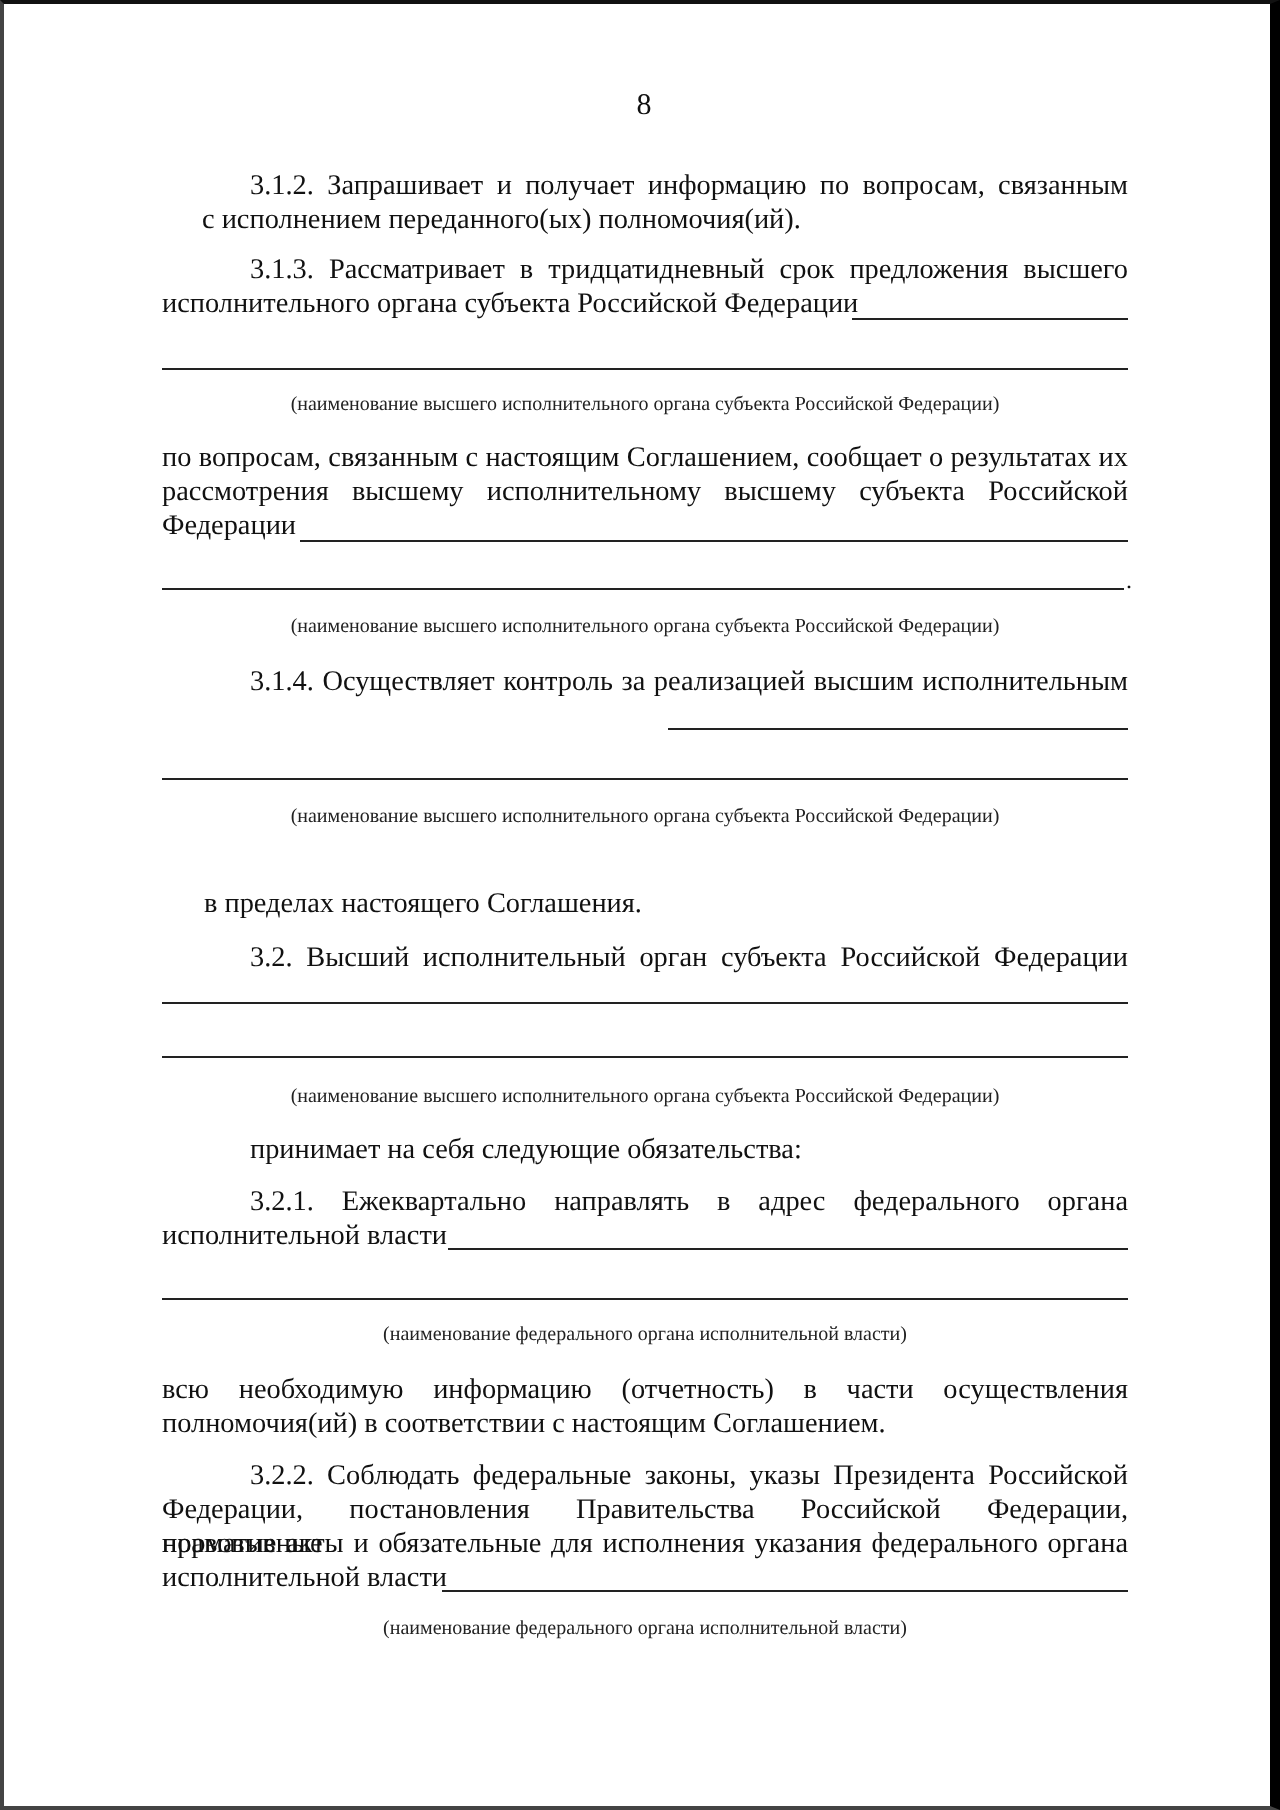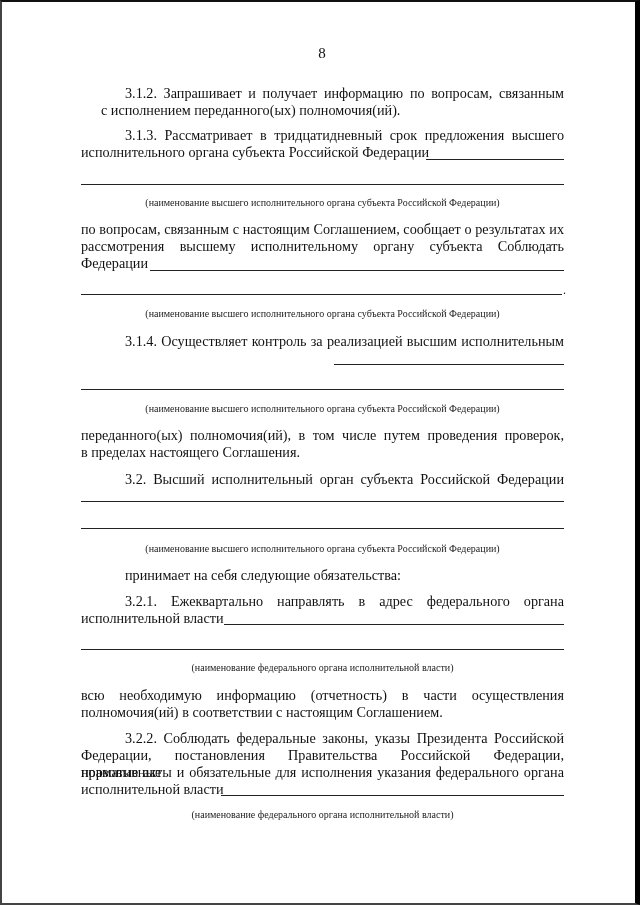--- a/index.html
+++ b/index.html
@@ -46,34 +46,33 @@
   <div class="t just-last indent" style="top:83px;">3.1.2. Запрашивает и получает информацию по вопросам, связанным</div>
   <div class="t" style="top:100px;margin-left:20px;">с исполнением переданного(ых) полномочия(ий).</div>
 
   <div class="t just-last indent" style="top:125px;">3.1.3. Рассматривает в тридцатидневный срок предложения  высшего</div>
   <div class="t" style="top:142px; width:auto;">исполнительного органа субъекта Российской Федерации</div>
   <div class="line" style="left:424px; width:138px; top:157px;"></div>
   <div class="line" style="left:79px; width:483px; top:182px;"></div>
   <div class="cap" style="top:194px;">(наименование высшего исполнительного органа субъекта Российской Федерации)</div>
 
   <div class="t just-last" style="top:219px;">по вопросам,  связанным с настоящим Соглашением, сообщает о результатах их</div>
-  <div class="t just-last" style="top:236px;">рассмотрения   высшему   исполнительному   органу   субъекта   Соблюдать</div>
+  <div class="t just-last" style="top:236px;">рассмотрения   высшему   исполнительному   высшему   субъекта   Российской</div>
   <div class="t" style="top:253px; width:auto;">Федерации</div>
   <div class="line" style="left:148px; width:414px; top:268px;"></div>
   <div class="line" style="left:79px; width:481px; top:292px;"></div>
   <div class="dot" style="left:561px; top:281px;">.</div>
   <div class="cap" style="top:305px;">(наименование высшего исполнительного органа субъекта Российской Федерации)</div>
 
   <div class="t just-last indent" style="top:331px;">3.1.4. Осуществляет контроль за реализацией высшим исполнительным</div>
   <div class="line" style="left:332px; width:230px; top:362px;"></div>
   <div class="line" style="left:79px; width:483px; top:387px;"></div>
   <div class="cap" style="top:400px;">(наименование высшего исполнительного органа субъекта Российской Федерации)</div>
 
-  <div class="t just-last" style="top:425px;">переданного(ых) полномочия(ий), в том числе путем проведения проверок,</div>
-  <div class="t" style="top:442px;">в пределах настоящего Соглашения.</div>
+  <div class="t" style="top:442px;margin-left:21px;">в пределах настоящего Соглашения.</div>
 
   <div class="t just-last indent" style="top:469px;">3.2. Высший исполнительный орган субъекта Российской Федерации</div>
   <div class="line" style="left:79px; width:483px; top:499px;"></div>
   <div class="line" style="left:79px; width:483px; top:526px;"></div>
   <div class="cap" style="top:540px;">(наименование высшего исполнительного органа субъекта Российской Федерации)</div>
   <div class="t" style="top:565px;margin-left:44px;">принимает на себя следующие обязательства:</div>
 
   <div class="t just-last indent" style="top:591px;">3.2.1.   Ежеквартально   направлять   в   адрес   федерального   органа</div>
   <div class="t" style="top:608px; width:auto;">исполнительной власти</div>
   <div class="line" style="left:222px; width:340px; top:622px;"></div>

